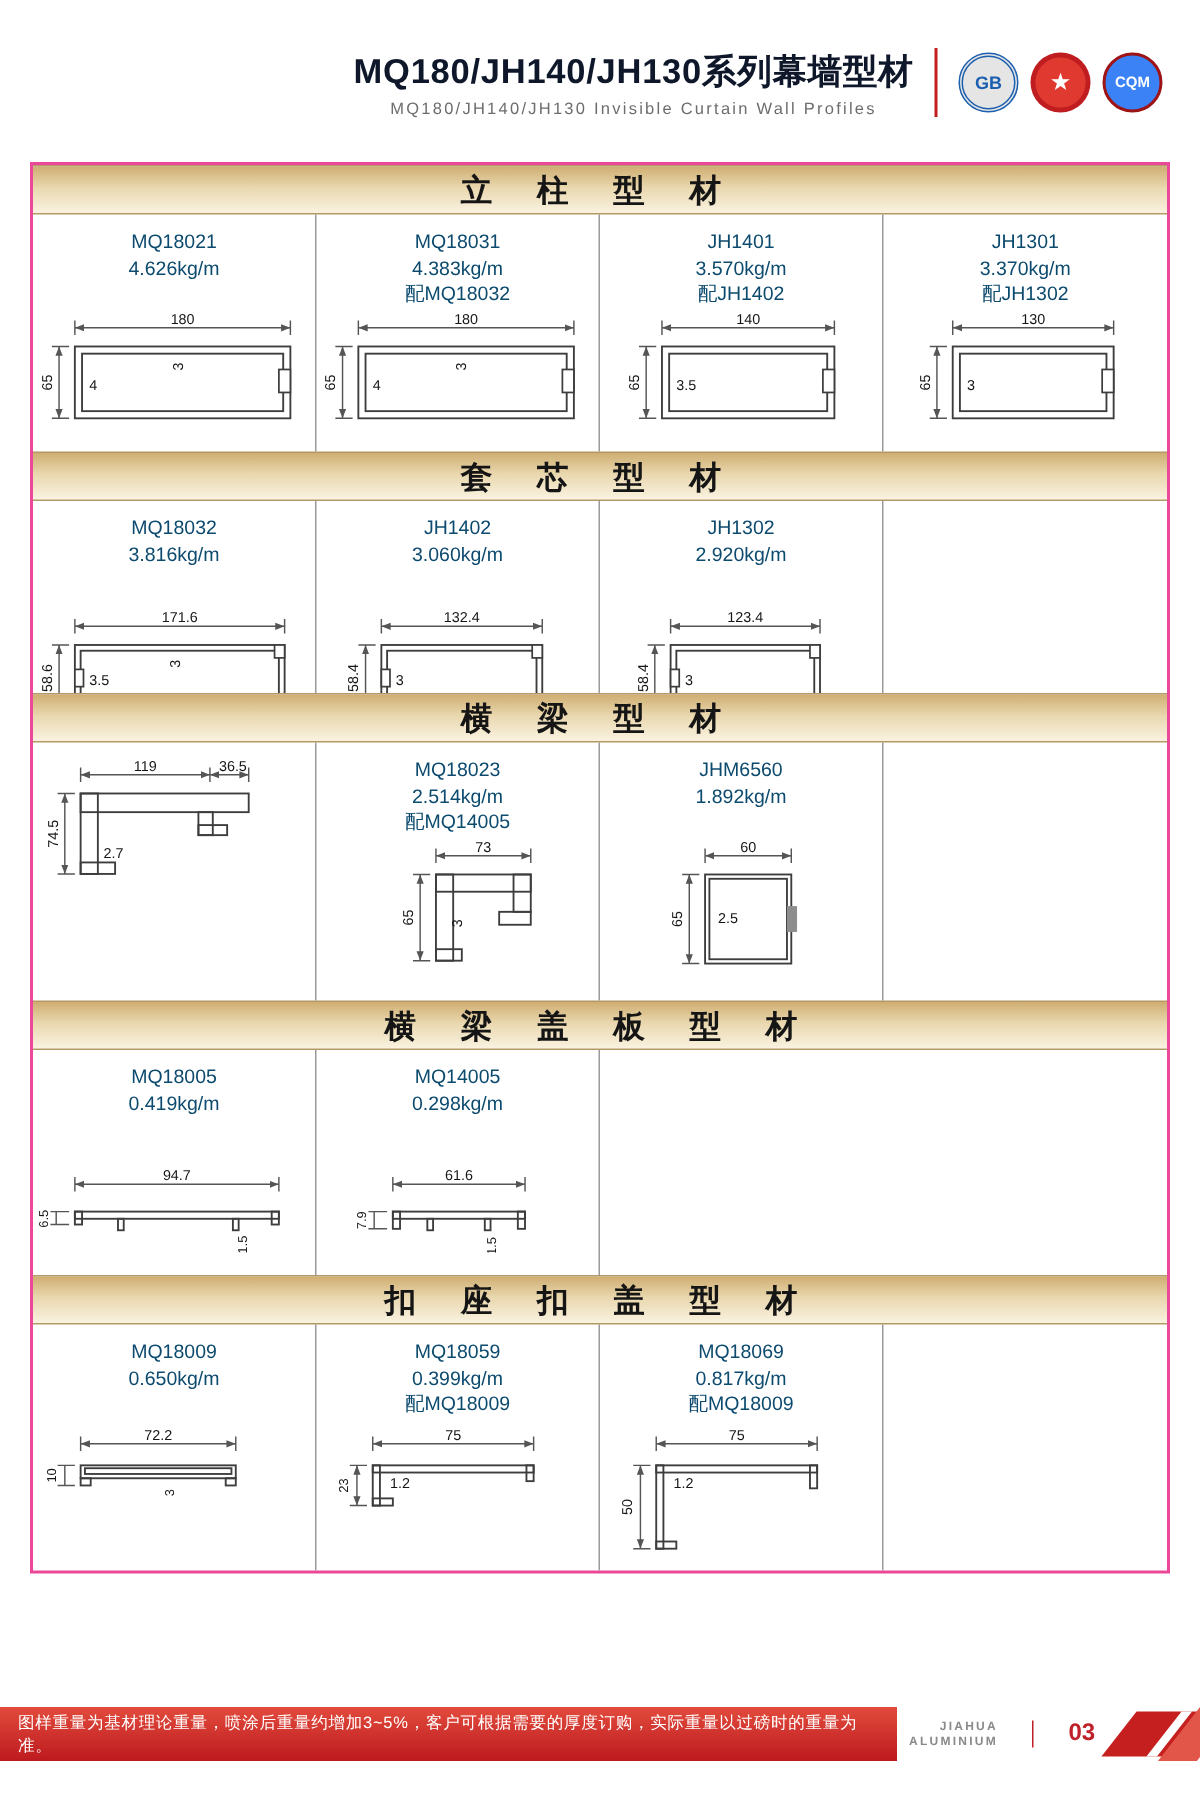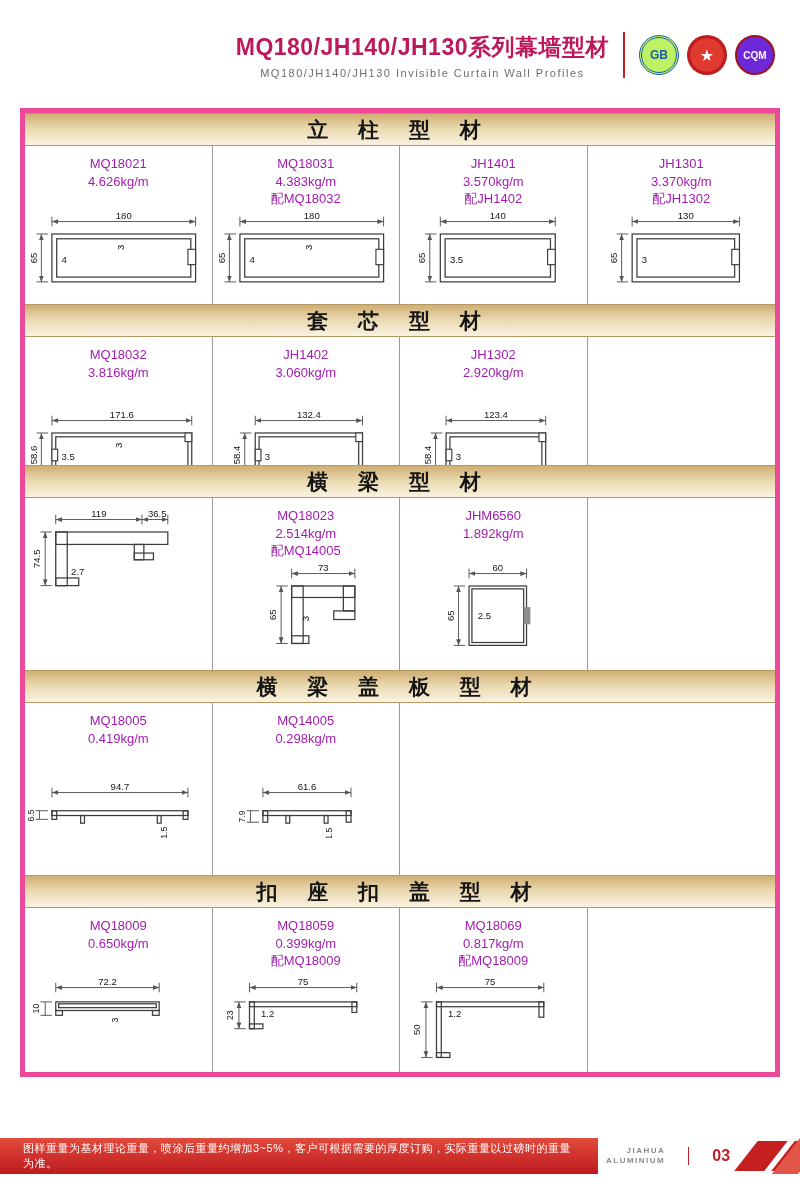--- a/index.html
+++ b/index.html
@@ -4,60 +4,60 @@
 <style>
   *{margin:0;padding:0;box-sizing:border-box}
   html,body{width:800px}
   body{height:1200px;position:relative;background:#fff;overflow:hidden;
        font-family:"Liberation Sans","DejaVu Sans",sans-serif;color:#222}
 
   
   .page-header{display:flex;justify-content:flex-end;align-items:center;
                gap:14px;padding:26px 25px 0 0;height:84px}
   .title-block{text-align:center}
-  .title{font-size:23px;font-weight:bold;color:#be185d;letter-spacing:.5px}
+  .title{font-size:23px;font-weight:bold;color:#0f172a;letter-spacing:.5px}
   .subtitle{font-size:11px;color:#6d6d6d;margin-top:4px;letter-spacing:1.5px}
   .hd-divider{width:2px;height:46px;background:#c0201f}
   .logos{display:flex;gap:8px;align-items:center}
   .logo{width:40px;height:40px;border-radius:50%;display:flex;align-items:center;
         justify-content:center;font-weight:bold;flex:0 0 auto}
-  .logo-gb{border:3px double #1b5fae;color:#1b5fae;font-size:12px;background:#bef264}
+  .logo-gb{border:3px double #1b5fae;color:#1b5fae;font-size:12px;background:#e5e5e5}
   .logo-star{background:radial-gradient(circle,#e0392f 0 58%,#c01d20 60%);color:#fff;font-size:16px}
-  .logo-cqm{background:#6d28d9;color:#fff;font-size:10px;border:2px solid #9d1316}
+  .logo-cqm{background:#3b82f6;color:#fff;font-size:10px;border:2px solid #9d1316}
 
   
-  .sheet{margin:24px 20px 18px;border:5px solid #ec4899;background:#fff}
+  .sheet{margin:24px 20px 18px;border:2px solid #ec4899;background:#fff}
   .sec-hd{height:33px;display:flex;align-items:center;justify-content:center;
           background:linear-gradient(180deg,#cfae72 0%,#e9d7ae 45%,#faf3e1 100%);
           border-top:1px solid #b49964;border-bottom:1px solid #b49964;
           font-weight:bold;font-size:21px;letter-spacing:12px;color:#151515}
   .sec-body{display:grid;grid-template-columns:repeat(4,1fr)}
-  .b1{height:158px}.b2{height:128px}.b3{height:172px}.b4{height:172px}.b5{height:164px}
+  .b1{height:158px}.b2{height:128px}.b3{height:172px}.b4{height:150px}.b5{height:164px}
   .cell{border-right:1px solid #9a9a9a;padding:9px 2px 4px;text-align:center;overflow:hidden}
   .cell:last-child{border-right:none}
-  .lbl{font-size:13px;line-height:1.35;color:#a21caf;min-height:54px}
+  .lbl{font-size:13px;line-height:1.35;color:#0c4a6e;min-height:54px}
   .draw{width:182px;height:auto;display:block;margin:2px auto 0}
   .b2 .draw{margin-top:10px}
   .b4 .draw{margin-top:16px}
   .b5 .draw{margin-top:6px}
   .note-row{border-top:1px solid #9a9a9a;font-size:11px;color:#1d1d1d;
             text-align:left;padding:4px 9px;height:22px}
 
   
   .dln{stroke:#555;stroke-width:1;fill:none}
   .oln{fill:none;stroke:#3d3d3d;stroke-width:1.3}
   .wfill{fill:#fff;stroke:#3d3d3d;stroke-width:1.2}
   .gfill{fill:#8d8d8d;stroke:none}
   .dt{font-family:"Liberation Sans",sans-serif;font-size:10px;fill:#161616}
   .ds{font-family:"Liberation Sans",sans-serif;font-size:9px;fill:#161616}
 
   
   .page-footer{position:absolute;left:0;top:1138px;width:800px;height:36px;display:flex}
   .footer-bar{width:598px;background:linear-gradient(180deg,#e24b3c,#bd1a1f);color:#fff;
-              font-size:11px;display:flex;align-items:center;padding:0 23px;letter-spacing:.5px}
+              font-size:11px;display:flex;align-items:center;padding:0 12px;letter-spacing:.5px}
   .footer-brand{display:flex;align-items:center;gap:23px;padding-left:8px}
   .brand-lines{display:flex;flex-direction:column;align-items:flex-end;font-size:8px;
                color:#8a8a8a;letter-spacing:1.5px;line-height:1.3;font-weight:bold}
   .brand-sep{width:1px;height:18px;background:#c0202a}
   .page-no{color:#c0202a;font-size:16px;font-weight:bold}
   .footer-deco{position:relative;flex:1}
   .sh{position:absolute;transform:skewX(-38deg)}
   .sh1{left:16px;top:3px;width:52px;height:30px;background:#c5201f}
   .sh2{left:56px;top:0;width:26px;height:36px;background:#e2564a}
   .sh3{left:46px;top:3px;width:7px;height:30px;background:#fff}

